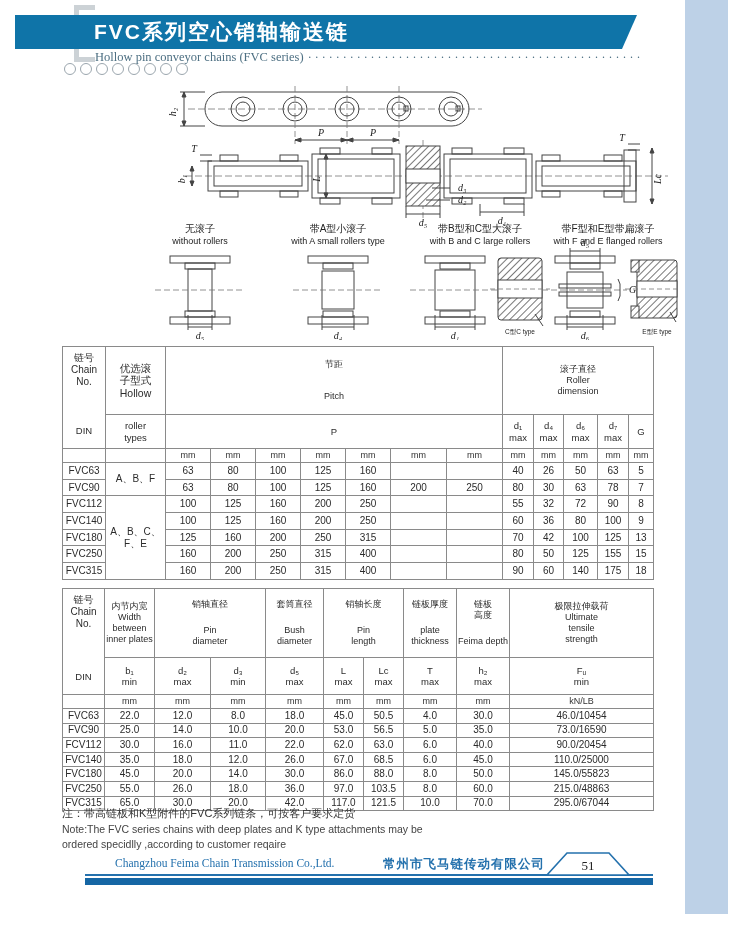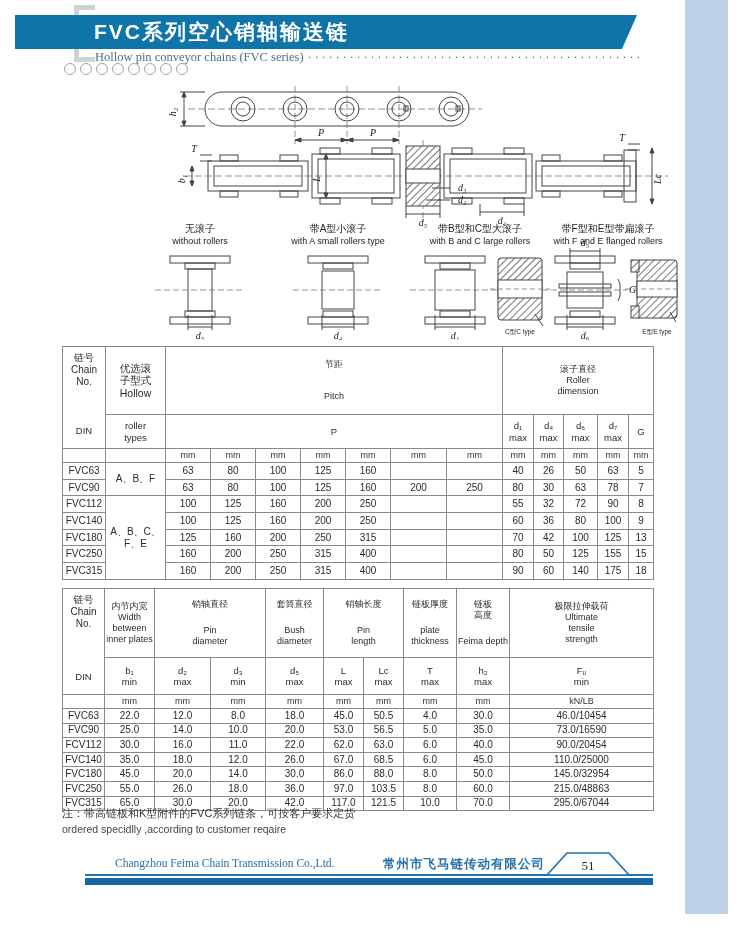--- a/index.html
+++ b/index.html
@@ -619,21 +619,21 @@
         <tr>
           <td>FVC180</td>
           <td>45.0</td>
           <td>20.0</td>
           <td>14.0</td>
           <td>30.0</td>
           <td>86.0</td>
           <td>88.0</td>
           <td>8.0</td>
           <td>50.0</td>
-          <td>145.0/32954</td>
+          <td>145.0/55823</td>
         </tr>
         <tr>
           <td>FVC250</td>
           <td>55.0</td>
           <td>26.0</td>
           <td>18.0</td>
           <td>36.0</td>
           <td>97.0</td>
           <td>103.5</td>
           <td>8.0</td>
@@ -650,20 +650,21 @@
           <td>121.5</td>
           <td>10.0</td>
           <td>70.0</td>
           <td>295.0/67044</td>
         </tr>
       </tbody>
   </table>
 
   <div class="notes">
     <div class="zh">注：带高链板和K型附件的FVC系列链条，可按客户要求定货</div>
+    <div class="en">Note:The FVC series chains with deep plates and K type attachments may be</div>
     <div class="en">ordered specidlly ,according to customer reqaire</div>
   </div>
 
   <div class="f-thin"></div>
   <div class="f-thick"></div>
   <div class="f-en">Changzhou Feima Chain Transmission Co.,Ltd.</div>
   <div class="f-zh">常州市飞马链传动有限公司</div>
   <svg class="f-page" width="90" height="24" viewBox="0 0 90 24">
     <polygon points="22,1 64,1 84,23 2,23" fill="#fff" stroke="#2471ad" stroke-width="1.6"></polygon>
     <text x="43" y="18" text-anchor="middle" font-size="13" fill="#222" font-family="Liberation Serif, serif">51</text>

